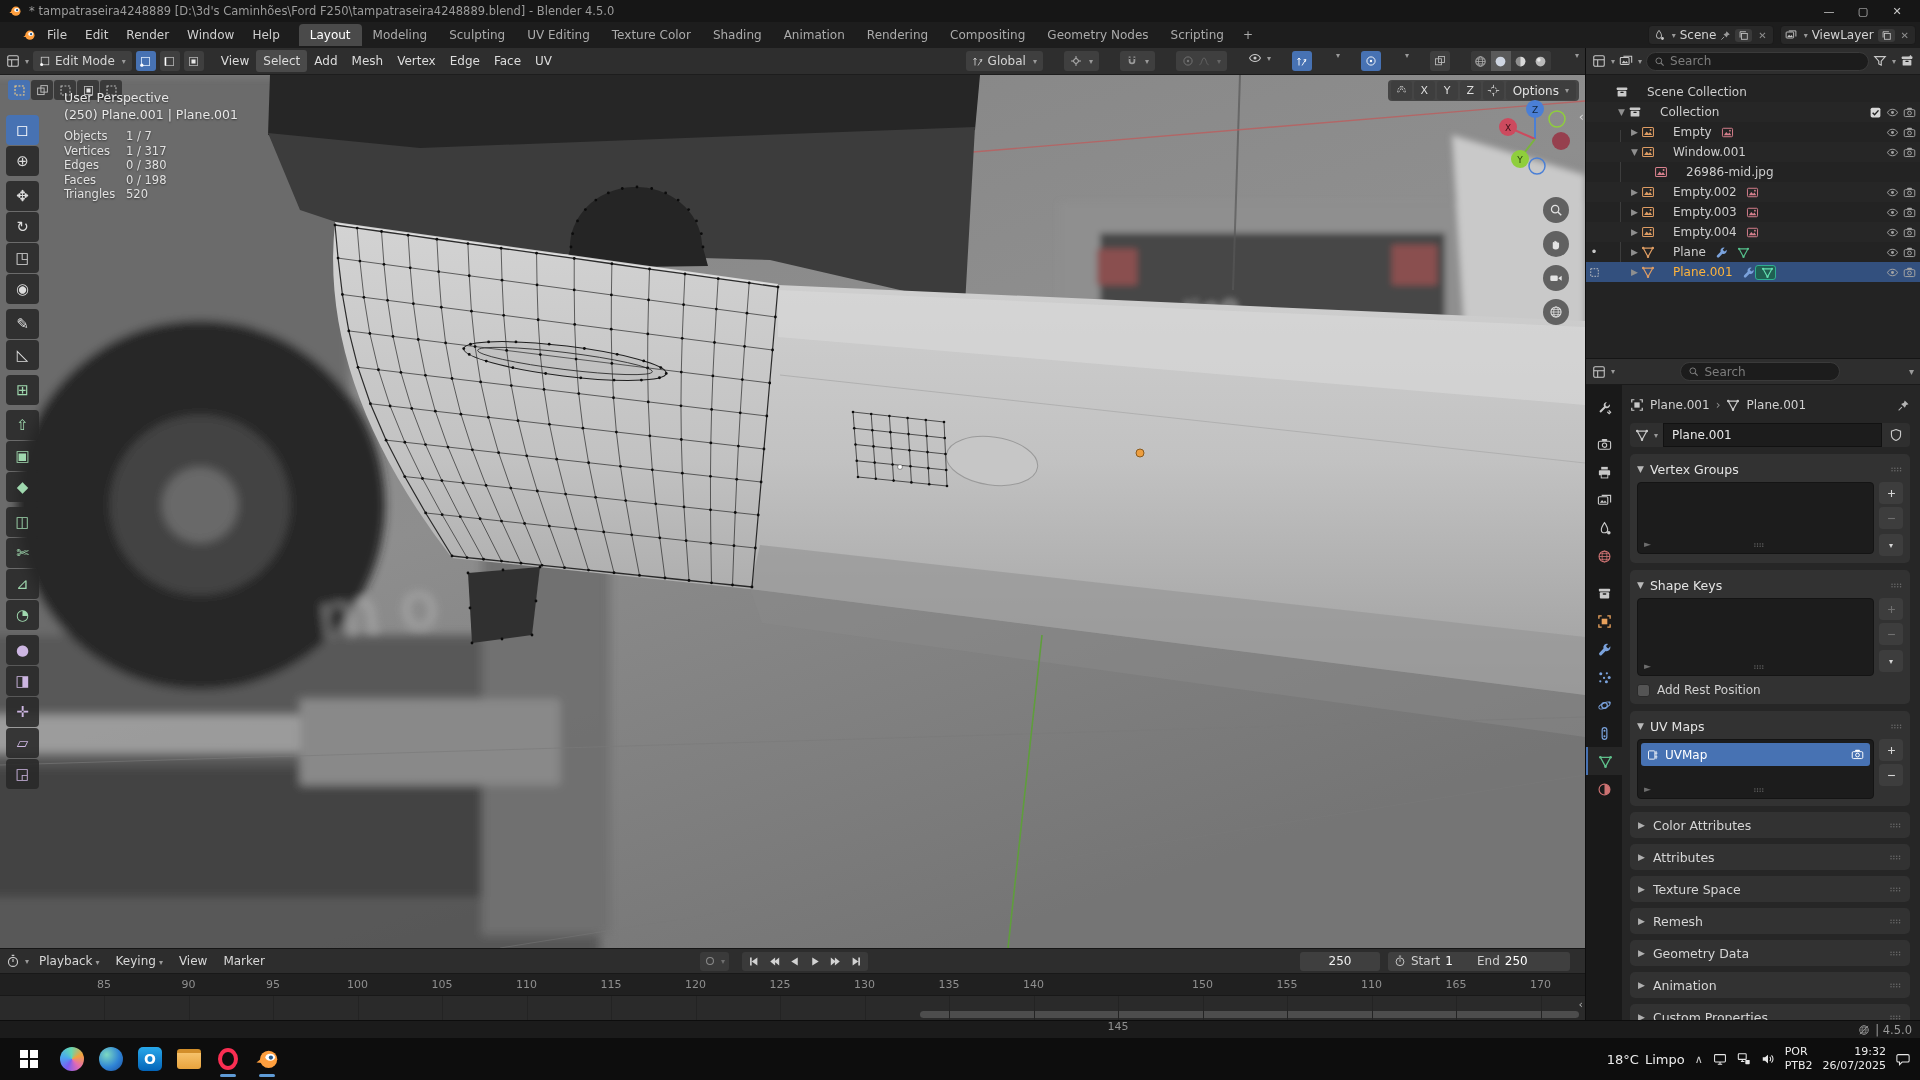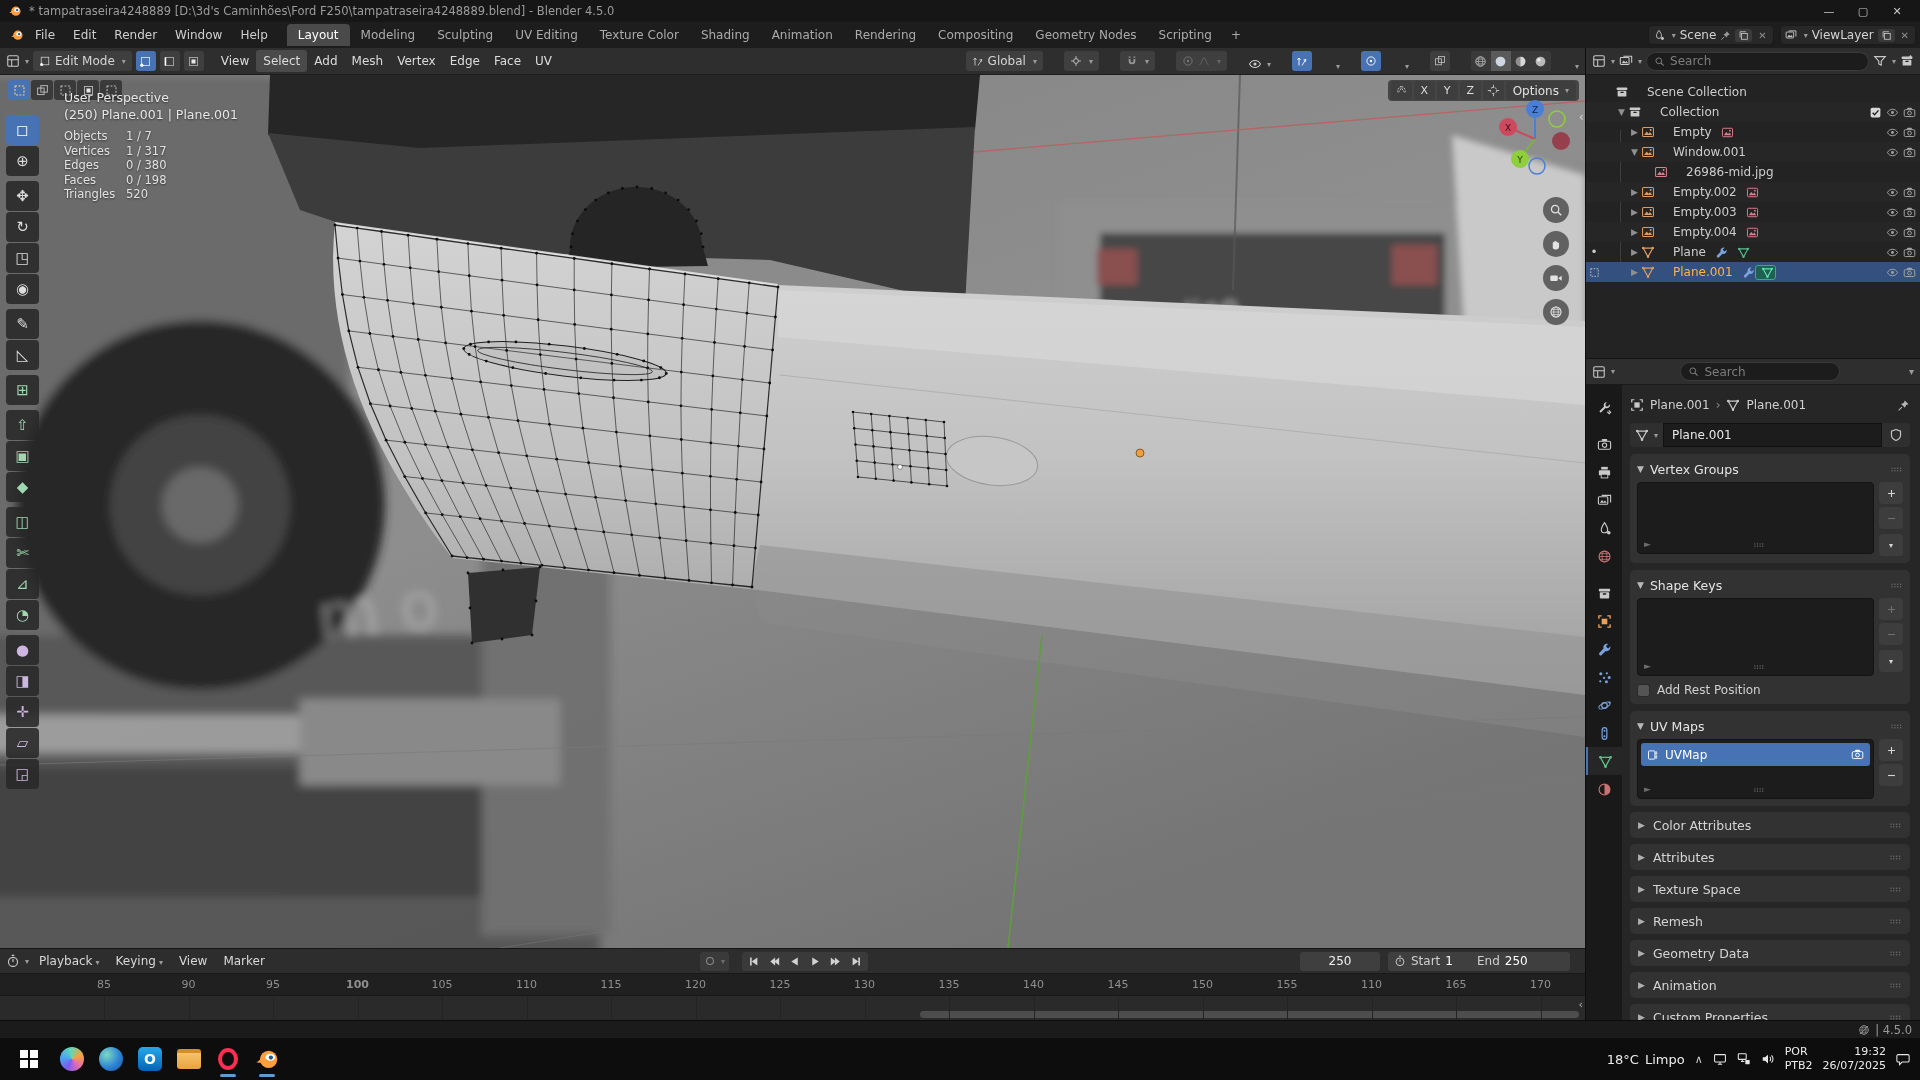--- a/index.html
+++ b/index.html
@@ -5,42 +5,42 @@
 *{margin:0;padding:0;box-sizing:border-box;font-family:"DejaVu Sans","Liberation Sans",sans-serif}
 html,body{width:1920px;height:1080px;background:#000;overflow:hidden}
 .screen{position:relative;width:1920px;height:1080px;background:#101010;font-size:12px;color:#d4d4d4}
 .ic{width:14px;height:14px;display:inline-block;vertical-align:middle;flex:none}
 .cr{font-size:8px;color:#9a9a9a;margin-left:3px;font-style:normal}
 
 .titlebar{height:22px;background:#161616;display:flex;align-items:center;padding:0 8px;gap:7px;color:#9c9c9c;font-size:11.5px}
 .titlebar .wctrl{margin-left:auto;display:flex;gap:4px}
 .titlebar .wctrl span{width:30px;text-align:center;color:#c9c9c9;font-size:11px;cursor:default}
 
-.topbar{height:26px;background:#1d1d1d;display:flex;align-items:center;color:#cfcfcf;padding-left:10px}
+.topbar{height:26px;background:#1d1d1d;display:flex;align-items:center;color:#cfcfcf;padding-left:22px}
 .topbar .menu{padding:3px 9px;border-radius:3px}
 .topbar .wss{display:flex;margin-left:10px;align-items:center}
 .topbar .ws{padding:4px 11px;color:#ababab;border-radius:4px 4px 0 0}
 .topbar .ws.active{background:#4a4a4a;color:#fff}
 .topbar .ws-add{padding:2px 8px;color:#ababab}
 .tb-right{margin-left:auto;display:flex;gap:6px;padding-right:4px}
 .idfield{display:flex;align-items:center;background:#282828;border:1px solid #1a1a1a;border-radius:4px;height:20px;padding:0 4px;gap:4px;color:#d2d2d2}
 .idfield .xbtn{color:#8f8f8f;font-size:10px;padding:0 2px}
 .idfield .cpy{background:#3a3a3a;border-radius:3px;padding:1px 3px;display:flex}
 
 .main{display:flex;height:972px}
 .left{width:1585px;display:flex;flex-direction:column;position:relative}
 .right{width:335px;display:flex;flex-direction:column;background:#232323;border-left:1px solid #0e0e0e}
 
 .vph{height:27px;background:#2e2e2e;display:flex;align-items:center;gap:4px;padding:0 6px;border-bottom:1px solid #1d1d1d}
 .vph .menu{padding:4px 7px;border-radius:3px;color:#dcdcdc}
 .vph .menu.active{background:#4a4a4a}
 .pill{display:flex;align-items:center;gap:4px;background:#3f3f3f;border-radius:3px;padding:2px 6px;height:20px}
 .mini{width:20px;height:20px;background:#3f3f3f;display:flex;align-items:center;justify-content:center;border-radius:3px}
 .mini.on{background:#4772b3}
-.vph-right{margin-left:auto;display:flex;align-items:flex-end;gap:21px}
+.vph-right{margin-left:auto;display:flex;align-items:flex-start;gap:21px}
 .shgrp{display:flex;background:#3a3a3a;border-radius:3px;overflow:hidden}
 .shgrp .mini{border-radius:0;background:#3a3a3a}
 .shgrp .mini.on{background:#5a5a5a}
 
 .viewport{flex:1;position:relative;overflow:hidden;background:#7d7d7d}
 .vo-selmodes{position:absolute;left:8px;top:5px;display:flex;gap:1px}
 .vo-selmodes .mini{background:#2e2e2ecc;width:22px}
 .vo-selmodes .mini.on{background:#4772b3}
 .view-info{position:absolute;left:64px;top:14px;color:#e8e8e8;text-shadow:0 1px 2px rgba(0,0,0,.55);font-size:12.5px;line-height:17px}
 .vstats{position:absolute;left:64px;top:54px;color:#e2e2e2;text-shadow:0 1px 2px rgba(0,0,0,.5);font-size:11.5px}
@@ -1095,30 +1095,30 @@
             <span class="val">1</span>
             <span style="width:14px"></span>
             <span>End</span>
             <span class="val">250</span>
           </span>
         </div>
         <div class="tl-ruler" id="tlruler">
             <span style="left: 104px;">85</span>
             <span style="left: 188.5px;">90</span>
             <span style="left: 273px;">95</span>
-            <span style="left: 357.5px; font-weight: bold;">100</span>
+            <span style="left: 357.5px;">100</span>
             <span style="left: 442px;">105</span>
             <span style="left: 526.5px;">110</span>
             <span style="left: 611px;">115</span>
             <span style="left: 695.5px;">120</span>
             <span style="left: 780px;">125</span>
             <span style="left: 864.5px;">130</span>
             <span style="left: 949px;">135</span>
             <span style="left: 1033.5px;">140</span>
-            <span style="left: 1118px;">145</span>
+            <span style="left: 1118px; margin-top: 42px;">145</span>
             <span style="left: 1202.5px;">150</span>
             <span style="left: 1287px;">155</span>
             <span style="left: 1371.5px;">110</span>
             <span style="left: 1456px;">165</span>
             <span style="left: 1540.5px;">170</span>
           </div>
         <div class="tl-track" id="tltrack">
           <div class="tl-sb"></div>
           <span class="tl-chev">‹</span>
         <div class="vln" style="left: 104px;"></div>

